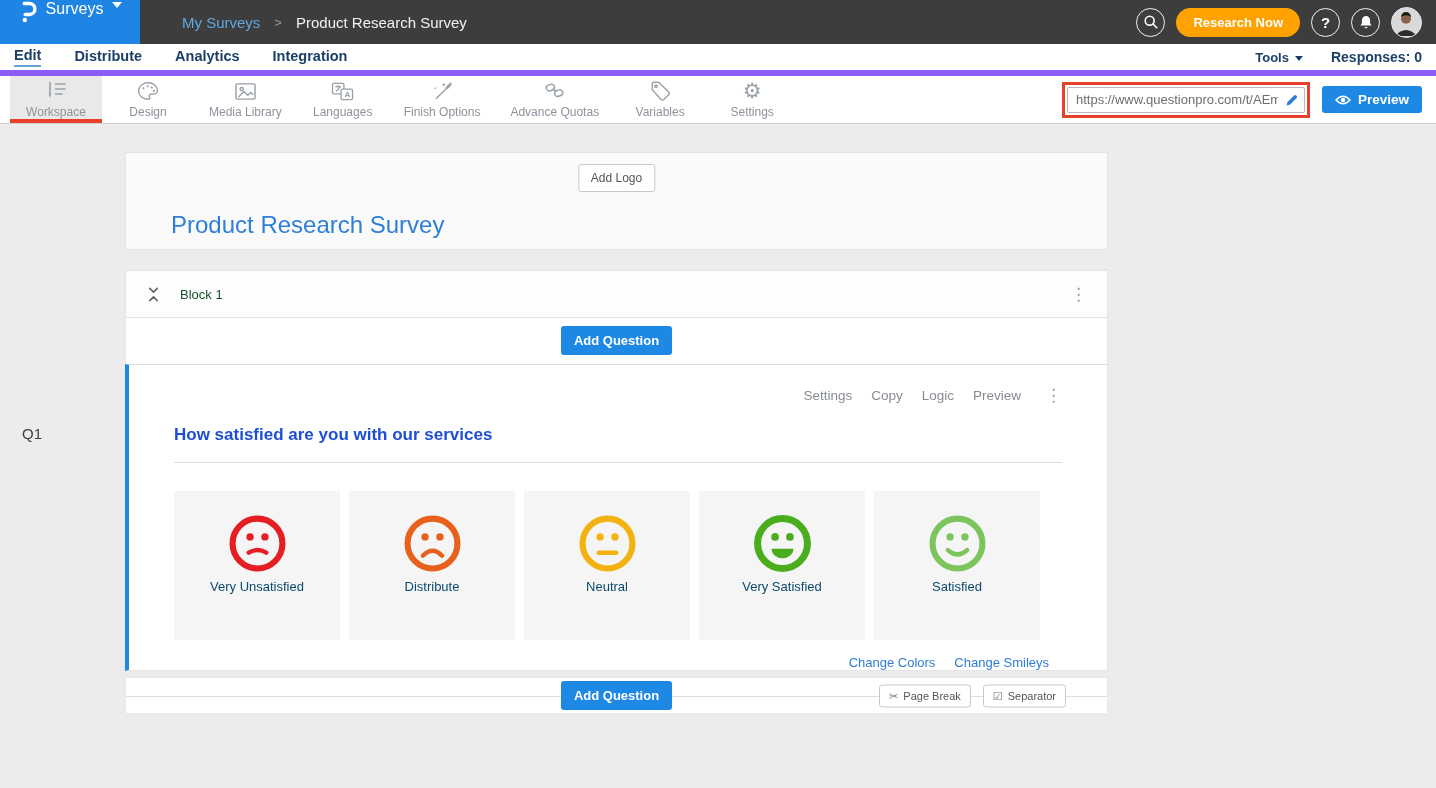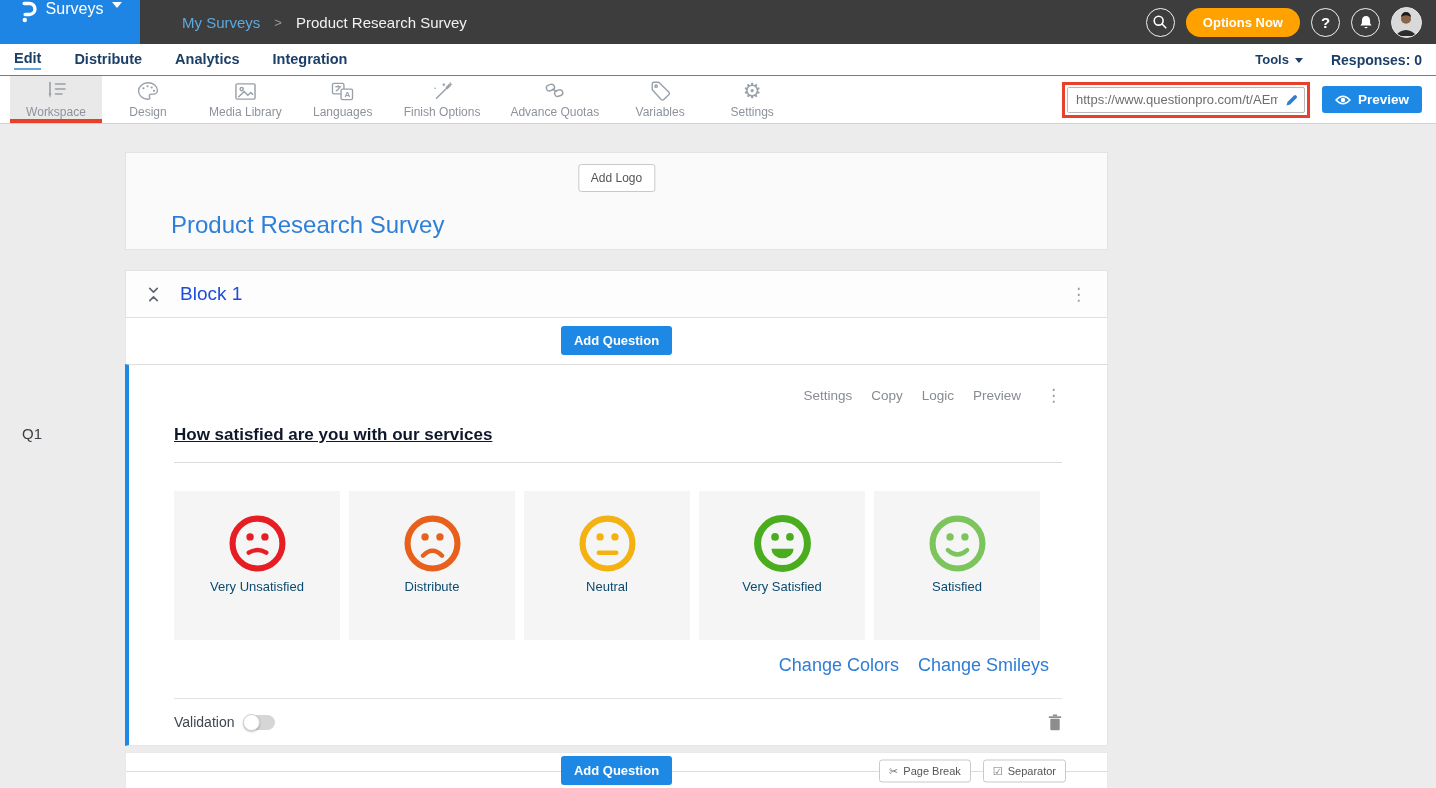--- a/index.html
+++ b/index.html
@@ -15,21 +15,21 @@
   .breadcrumb { display:flex; align-items:center; gap:14px; margin-left:42px; font-size:15px; }
   .breadcrumb .parent { color:#5fa8dc; }
   .breadcrumb .sep { color:#9a9a9a; font-size:13px; }
   .breadcrumb .current { color:#f2f2f2; }
   .topbar-right { margin-left:auto; display:flex; align-items:center; gap:11px; padding-right:14px; }
   .circle-btn { width:29px; height:29px; border-radius:50%; border:1.6px solid #f2f2f2; display:flex; align-items:center; justify-content:center; color:#fff; font-size:15px; font-weight:bold; cursor:pointer; }
   .upgrade-btn { background:#ffa200; color:#fff; font-size:13px; font-weight:bold; border:none; border-radius:15px; padding:7px 17px; cursor:pointer; }
   .avatar { width:31px; height:31px; border-radius:50%; overflow:hidden; border:1.5px solid #e8e8e8; background:#d9d9d9; }
 
   
-  .navbar { height:32px; background:#fff; display:flex; align-items:center; padding:0 14px; border-bottom:1px solid #8b5cf6; }
+  .navbar { height:32px; background:#fff; display:flex; align-items:center; padding:0 14px; border-bottom:6px solid #8b5cf6; }
   .nav-tab { font-size:14.5px; font-weight:bold; color:#1c3f67; margin-right:33px; padding-bottom:2px; cursor:pointer; }
   .nav-tab.active { border-bottom:2px solid #64a4d8; }
   .navbar-right { margin-left:auto; display:flex; align-items:center; gap:28px; }
   .tools-label { font-size:13px; font-weight:bold; color:#1c3f67; display:flex; align-items:center; gap:6px; cursor:pointer; }
   .caret-navy { width:0; height:0; border-left:4.5px solid transparent; border-right:4.5px solid transparent; border-top:5.5px solid #1c3f67; margin-top:2px; }
   .responses { font-size:14px; font-weight:bold; color:#1c3f67; }
 
   
   .toolbar { height:48px; background:#fff; border-bottom:1px solid #d2d2d2; display:flex; align-items:stretch; padding:0 10px; }
   .tb-item { display:flex; flex-direction:column; align-items:center; justify-content:center; padding:3px 15px 0 15px; min-width:92px; cursor:pointer; border-bottom:4px solid transparent; }
@@ -47,34 +47,34 @@
   
   .page { position:relative; padding-top:28px; }
   .container { width:983px; margin-left:125px; }
   .q-side-label { position:absolute; left:22px; top:301px; font-size:15px; color:#3a3f45; }
 
   .header-card { background:#fafafa; border:1px solid #e3e3e3; height:98px; position:relative; margin-bottom:20px; }
   .add-logo-btn { position:absolute; left:50%; transform:translateX(-50%); top:11px; background:#fff; border:1px solid #c9c9c9; border-radius:3px; font-size:12px; color:#555; padding:6px 12px; cursor:pointer; }
   .survey-title { position:absolute; left:45px; top:58px; font-size:24px; color:#2e7fd8; }
 
   .block-header { background:#fdfdfd; border:1px solid #e3e3e3; border-bottom:1px solid #e0e0e0; height:48px; display:flex; align-items:center; padding:0 20px; }
-  .block-title { font-size:19px; color:#1d4ed8; margin-left:19px; }
+  .block-title { font-size:13px; color:#14532d; margin-left:19px; }
   .kebab { margin-left:auto; color:#9aa0a6; font-size:17px; font-family:"DejaVu Sans",sans-serif; cursor:pointer; line-height:1; }
   .addq-row { background:#fff; border-left:1px solid #e9e9e9; border-right:1px solid #e9e9e9; padding:8px 0 9px 0; text-align:center; }
   .addq-btn { background:#1e88e5; color:#fff; border:none; border-radius:3px; font-size:13px; font-weight:bold; padding:7px 13px; cursor:pointer; }
 
   .question-card { background:#fff; border:1px solid #e5e5e5; border-left:4px solid #1e88e5; border-top:1px solid #dedede; padding:0 45px; }
   .q-menu { display:flex; justify-content:flex-end; align-items:center; gap:19px; padding-top:22px; color:#878c92; font-size:13.5px; }
   .q-menu span { cursor:pointer; }
-  .q-text { margin-top:21px; font-size:17px; font-weight:bold; color:#0f172a; border-bottom:1px solid #dcdcdc; padding-bottom:17px;text-decoration:underline; }
+  .q-text { margin-top:21px; font-size:17px; font-weight:bold; color:#1d4ed8; border-bottom:1px solid #dcdcdc; padding-bottom:17px; }
   .smiley-row { display:flex; gap:9px; margin-top:28px; }
   .smiley-card { width:166px; height:149px; background:#f5f5f5; display:flex; flex-direction:column; align-items:center; cursor:pointer; }
   .smiley-card svg { margin-top:21px; }
   .smiley-label { font-size:13px; color:#0c4a6e; }
-  .q-links { display:flex; justify-content:flex-end; gap:19px; margin-top:15px; padding-right:13px; font-size:18px; color:#2e7cd6; }
+  .q-links { display:flex; justify-content:flex-end; gap:19px; margin-top:15px; padding-right:13px; font-size:13px; color:#2e7cd6; }
   .q-links span { cursor:pointer; }
   .validation-row { margin-top:22px; border-top:1px solid #e2e2e2; height:47px; display:flex; align-items:center; }
   .validation-label { font-size:14px; color:#3f4650; }
   .toggle { width:31px; height:15px; background:#d6d6d6; border-radius:8px; margin-left:10px; position:relative; cursor:pointer; }
   .toggle .knob { width:17px; height:17px; background:#fff; border-radius:50%; border:1px solid #cfcfcf; position:absolute; left:-1px; top:-1px; box-shadow:0 1px 2px rgba(0,0,0,.25); }
   .trash { margin-left:auto; cursor:pointer; display:flex; }
 
   .footer-strip { margin-top:6px; background:#fff; border:1px solid #e9e9e9; height:37px; position:relative; display:flex; align-items:center; justify-content:center; }
   .footer-strip::before { content:""; position:absolute; left:0; right:0; top:50%; border-top:1px solid #ddd; }
   .footer-strip .addq-btn { position:relative; z-index:1; }
@@ -101,21 +101,21 @@
     <span class="sep">&gt;</span>
     <span class="current">Product Research Survey</span>
   </div>
   <div class="topbar-right">
     <div class="circle-btn">
       <svg width="16" height="16" viewBox="0 0 18 18">
         <circle cx="7.5" cy="7.5" r="5" stroke="#fff" stroke-width="1.8" fill="none"></circle>
         <line x1="11.3" y1="11.3" x2="15.5" y2="15.5" stroke="#fff" stroke-width="1.8" stroke-linecap="round"></line>
       </svg>
     </div>
-    <button class="upgrade-btn">Options Now</button>
+    <button class="upgrade-btn">Research Now</button>
     <div class="circle-btn">
       <span>?</span>
     </div>
     <div class="circle-btn">
       <svg width="14" height="15" viewBox="0 0 20 22">
         <path d="M10 1.5 c-3.6 0-6 2.8-6 6.4 V12 l-2.2 3.4 h16.4 L16 12 V7.9 c0-3.6-2.4-6.4-6-6.4 z" fill="#fff"></path>
         <path d="M7.6 17.5 a2.5 2.5 0 0 0 4.8 0 z" fill="#fff"></path>
       </svg>
     </div>
     <div class="avatar">
@@ -344,33 +344,20 @@
           </span>
           <span class="smiley-label">Satisfied</span>
         </div>
       </div>
 
       <div class="q-links">
         <span>Change Colors</span>
         <span>Change Smileys</span>
       </div>
 
-      <div class="validation-row">
-        <span class="validation-label">Validation</span>
-        <span class="toggle">
-            <span class="knob"></span>
-          </span>
-        <span class="trash">
-          <svg width="14" height="17" viewBox="0 0 14 17">
-            <rect x="2.3" y="4.8" width="9.4" height="11.4" rx="1" fill="#8d8d8d"></rect>
-            <rect x="0.8" y="2.2" width="12.4" height="1.9" rx="0.5" fill="#8d8d8d"></rect>
-            <rect x="4.8" y="0.4" width="4.4" height="1.6" rx="0.4" fill="#8d8d8d"></rect>
-          </svg>
-        </span>
-      </div>
     </div>
 
     <div class="footer-strip">
       <button class="addq-btn">Add Question</button>
       <div class="footer-right">
         <span class="mini-btn">
           <span class="mini-ic">✂</span>
           <span>Page Break</span>
         </span>
         <span class="mini-btn">

